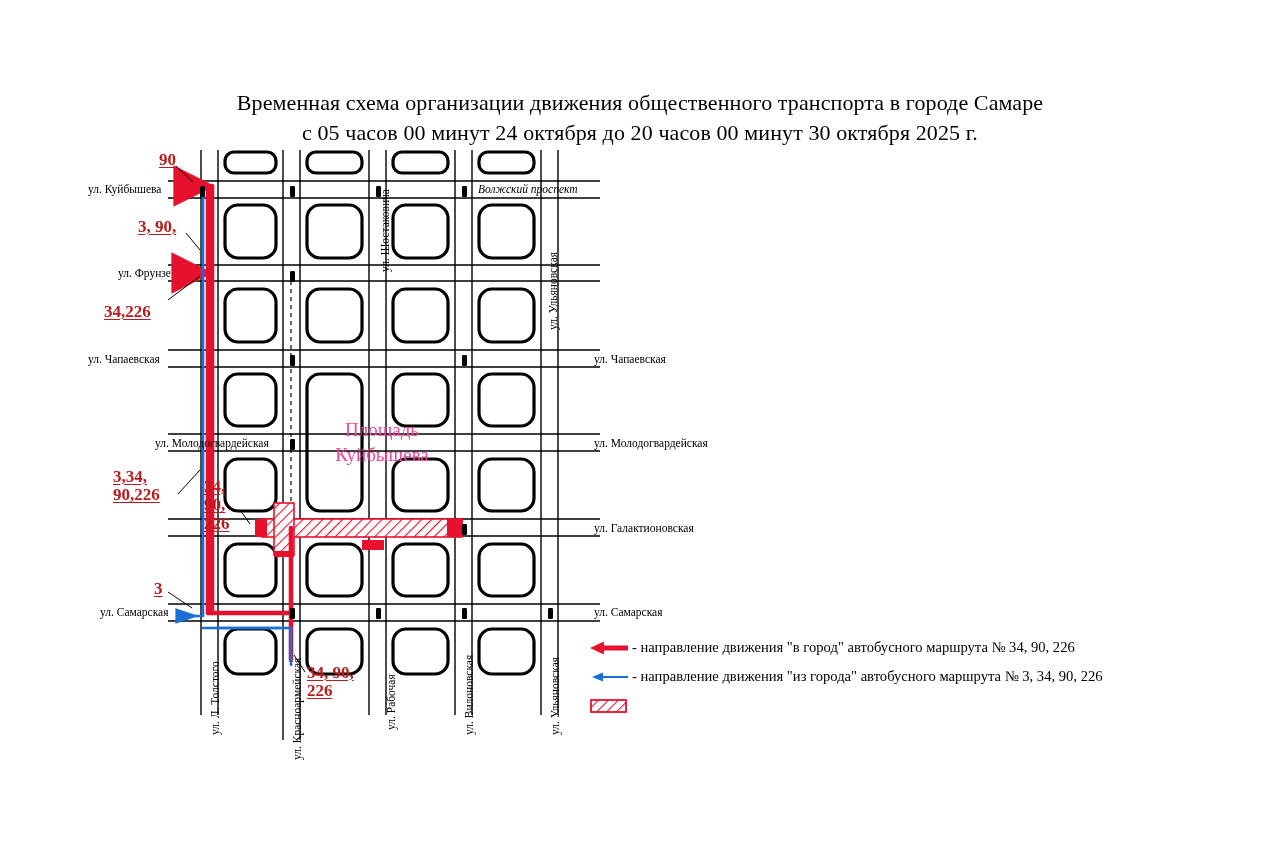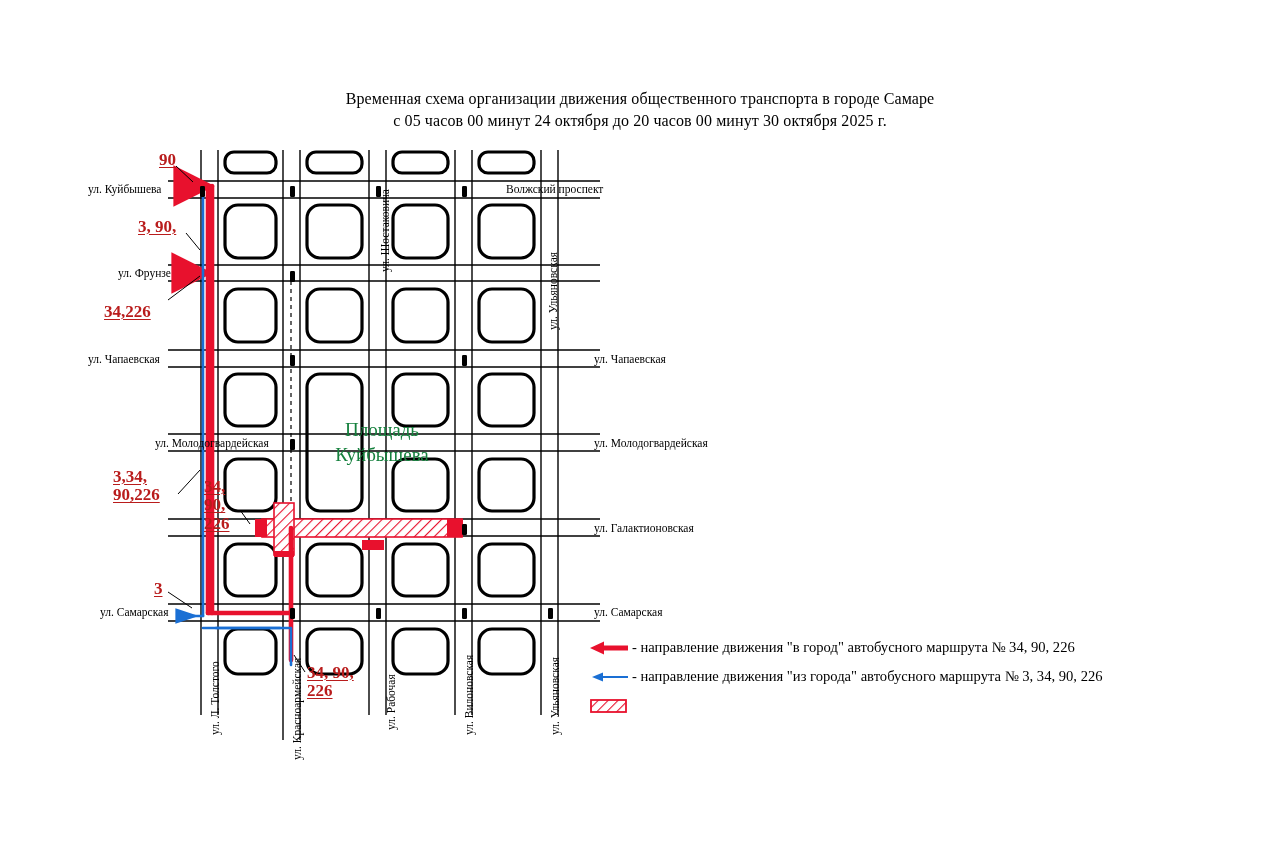--- a/index.html
+++ b/index.html
@@ -20,21 +20,21 @@
     left: 0; top: 0;
     width: 1280px;
     height: 853px;
   }
   .title-block {
     position: absolute;
     left: 0;
     top: 88px;
     width: 1280px;
     text-align: center;
-    font-size: 16px;
+    font-size: 22px;
     line-height: 1.35;
     letter-spacing: 0.1px;
   }
   .title-line { display: block; }
 
   svg.map-svg {
     position: absolute;
     left: 0; top: 0;
     width: 1280px;
     height: 853px;
@@ -67,21 +67,21 @@
   }
   .route-label.multiline span {
     display: block;
     text-decoration: underline;
     text-underline-offset: 2px;
   }
   .square-label {
     position: absolute;
     font-family: "Liberation Serif", serif;
     font-size: 19px;
-    color: #15803d;
+    color: #ec4899;
     text-align: center;
     line-height: 1.3;
   }
   .legend {
     position: absolute;
     left: 590px;
     top: 633px;
     width: 660px;
   }
   .legend-row {
@@ -272,21 +272,21 @@
       <line x1="186" y1="233" x2="200" y2="250"></line>
       <line x1="168" y1="300" x2="200" y2="276"></line>
       <line x1="178" y1="494" x2="200" y2="470"></line>
       <line x1="168" y1="592" x2="192" y2="608"></line>
       <line x1="305" y1="672" x2="294" y2="655"></line>
       <line x1="240" y1="510" x2="250" y2="524"></line>
     </g>
   </svg>
 
   <div class="street-label" style="left:88px; top:183px;">ул. Куйбышева</div>
-  <div class="street-label" style="left:506px; top:183px;">Волжский проспект</div>
+  <div class="street-label" style="left:478px; top:183px;font-style:italic;">Волжский проспект</div>
   <div class="street-label" style="left:118px; top:267px;">ул. Фрунзе</div>
   <div class="street-label" style="left:88px; top:353px;">ул. Чапаевская</div>
   <div class="street-label" style="left:594px; top:353px;">ул. Чапаевская</div>
   <div class="street-label" style="left:155px; top:437px;">ул. Молодогвардейская</div>
   <div class="street-label" style="left:594px; top:437px;">ул. Молодогвардейская</div>
   <div class="street-label" style="left:594px; top:522px;">ул. Галактионовская</div>
   <div class="street-label" style="left:100px; top:606px;">ул. Самарская</div>
   <div class="street-label" style="left:594px; top:606px;">ул. Самарская</div>
 
   <div class="street-label vertical" style="left:209px; top:735px;">ул. Л. Толстого</div>

